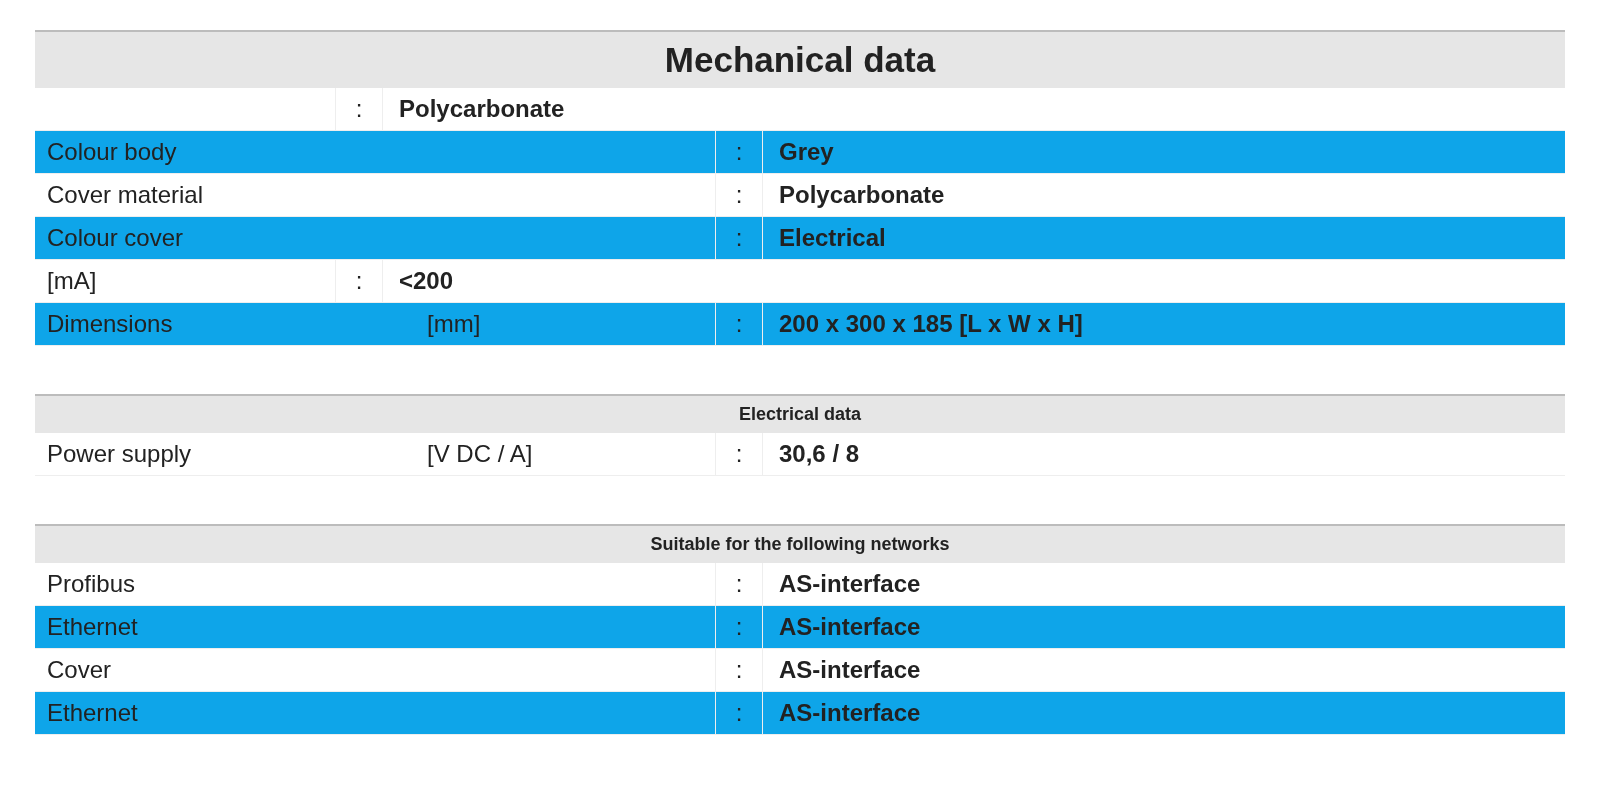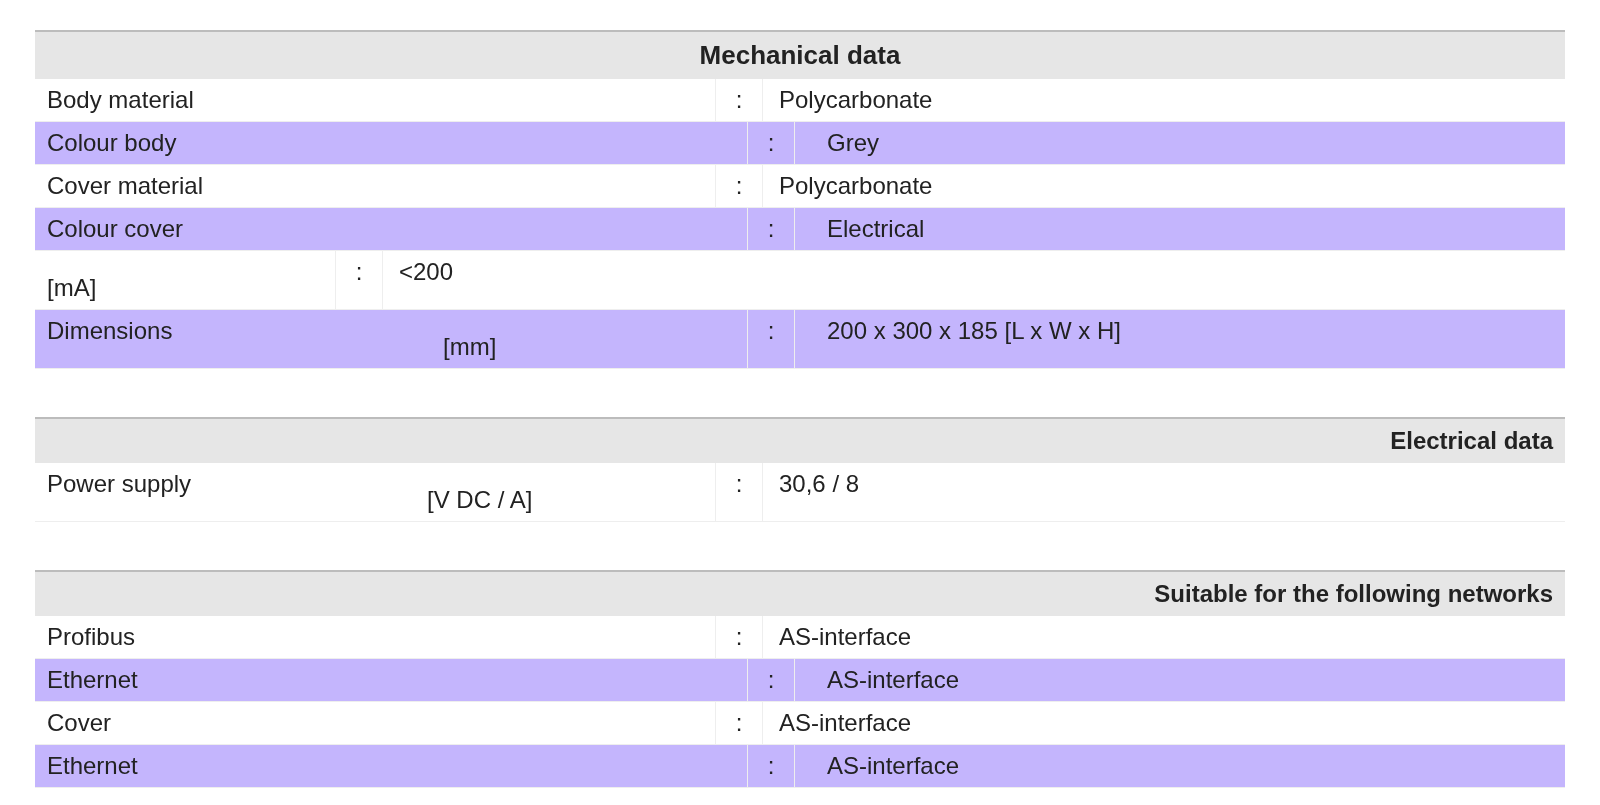--- a/index.html
+++ b/index.html
@@ -22,73 +22,71 @@
     margin-bottom: 0;
   }
   .header {
     background: #e6e6e6;
     font-weight: bold;
     padding: 8px 12px;
     border-top: 2px solid #bcbcbc;
   }
   .header.center {
     text-align: center;
-    font-size: 26px;
+    font-size: 35px;
   }
   .header.left {
-    text-align: right;
-    font-size: 24px;
+    text-align: center;
+    font-size: 18px;
   }
   .row {
     display: flex;
     align-items: stretch;
     border-bottom: 1px solid #eee;
   }
   .row.even {
     background: #ffffff;
   }
   .row.odd {
-    background: #c4b5fd;
-    gap: 16px;
+    background: #0ea5e9;
   }
   .cell {
     padding: 7px 12px 7px 12px;
     box-sizing: border-box;
   }
   .cell.label {
     width: 380px;
     flex: 0 0 380px;
   }
   .cell.unit {
     width: 300px;
     flex: 0 0 300px;
-    margin-top: 16px;
   }
   .cell.colon {
     width: 48px;
     flex: 0 0 48px;
     text-align: center;
     border-left: 1px solid #eee;
     border-right: 1px solid #eee;
   }
   .cell.value {
     flex: 1 1 auto;
     padding-left: 16px;
+    font-weight: bold;
   }
 </style>
 </head>
 <body>
 
 <div class="page">
 
   <div class="section">
     <div class="header center">Mechanical data</div>
 
     <div class="row even">
-      <div class="cell label">Body material</div>
       <div class="cell unit"></div>
       <div class="cell colon">:</div>
       <div class="cell value">Polycarbonate</div>
     </div>
     <div class="row odd">
       <div class="cell label">Colour body</div>
       <div class="cell unit"></div>
       <div class="cell colon">:</div>
       <div class="cell value">Grey</div>
     </div>

